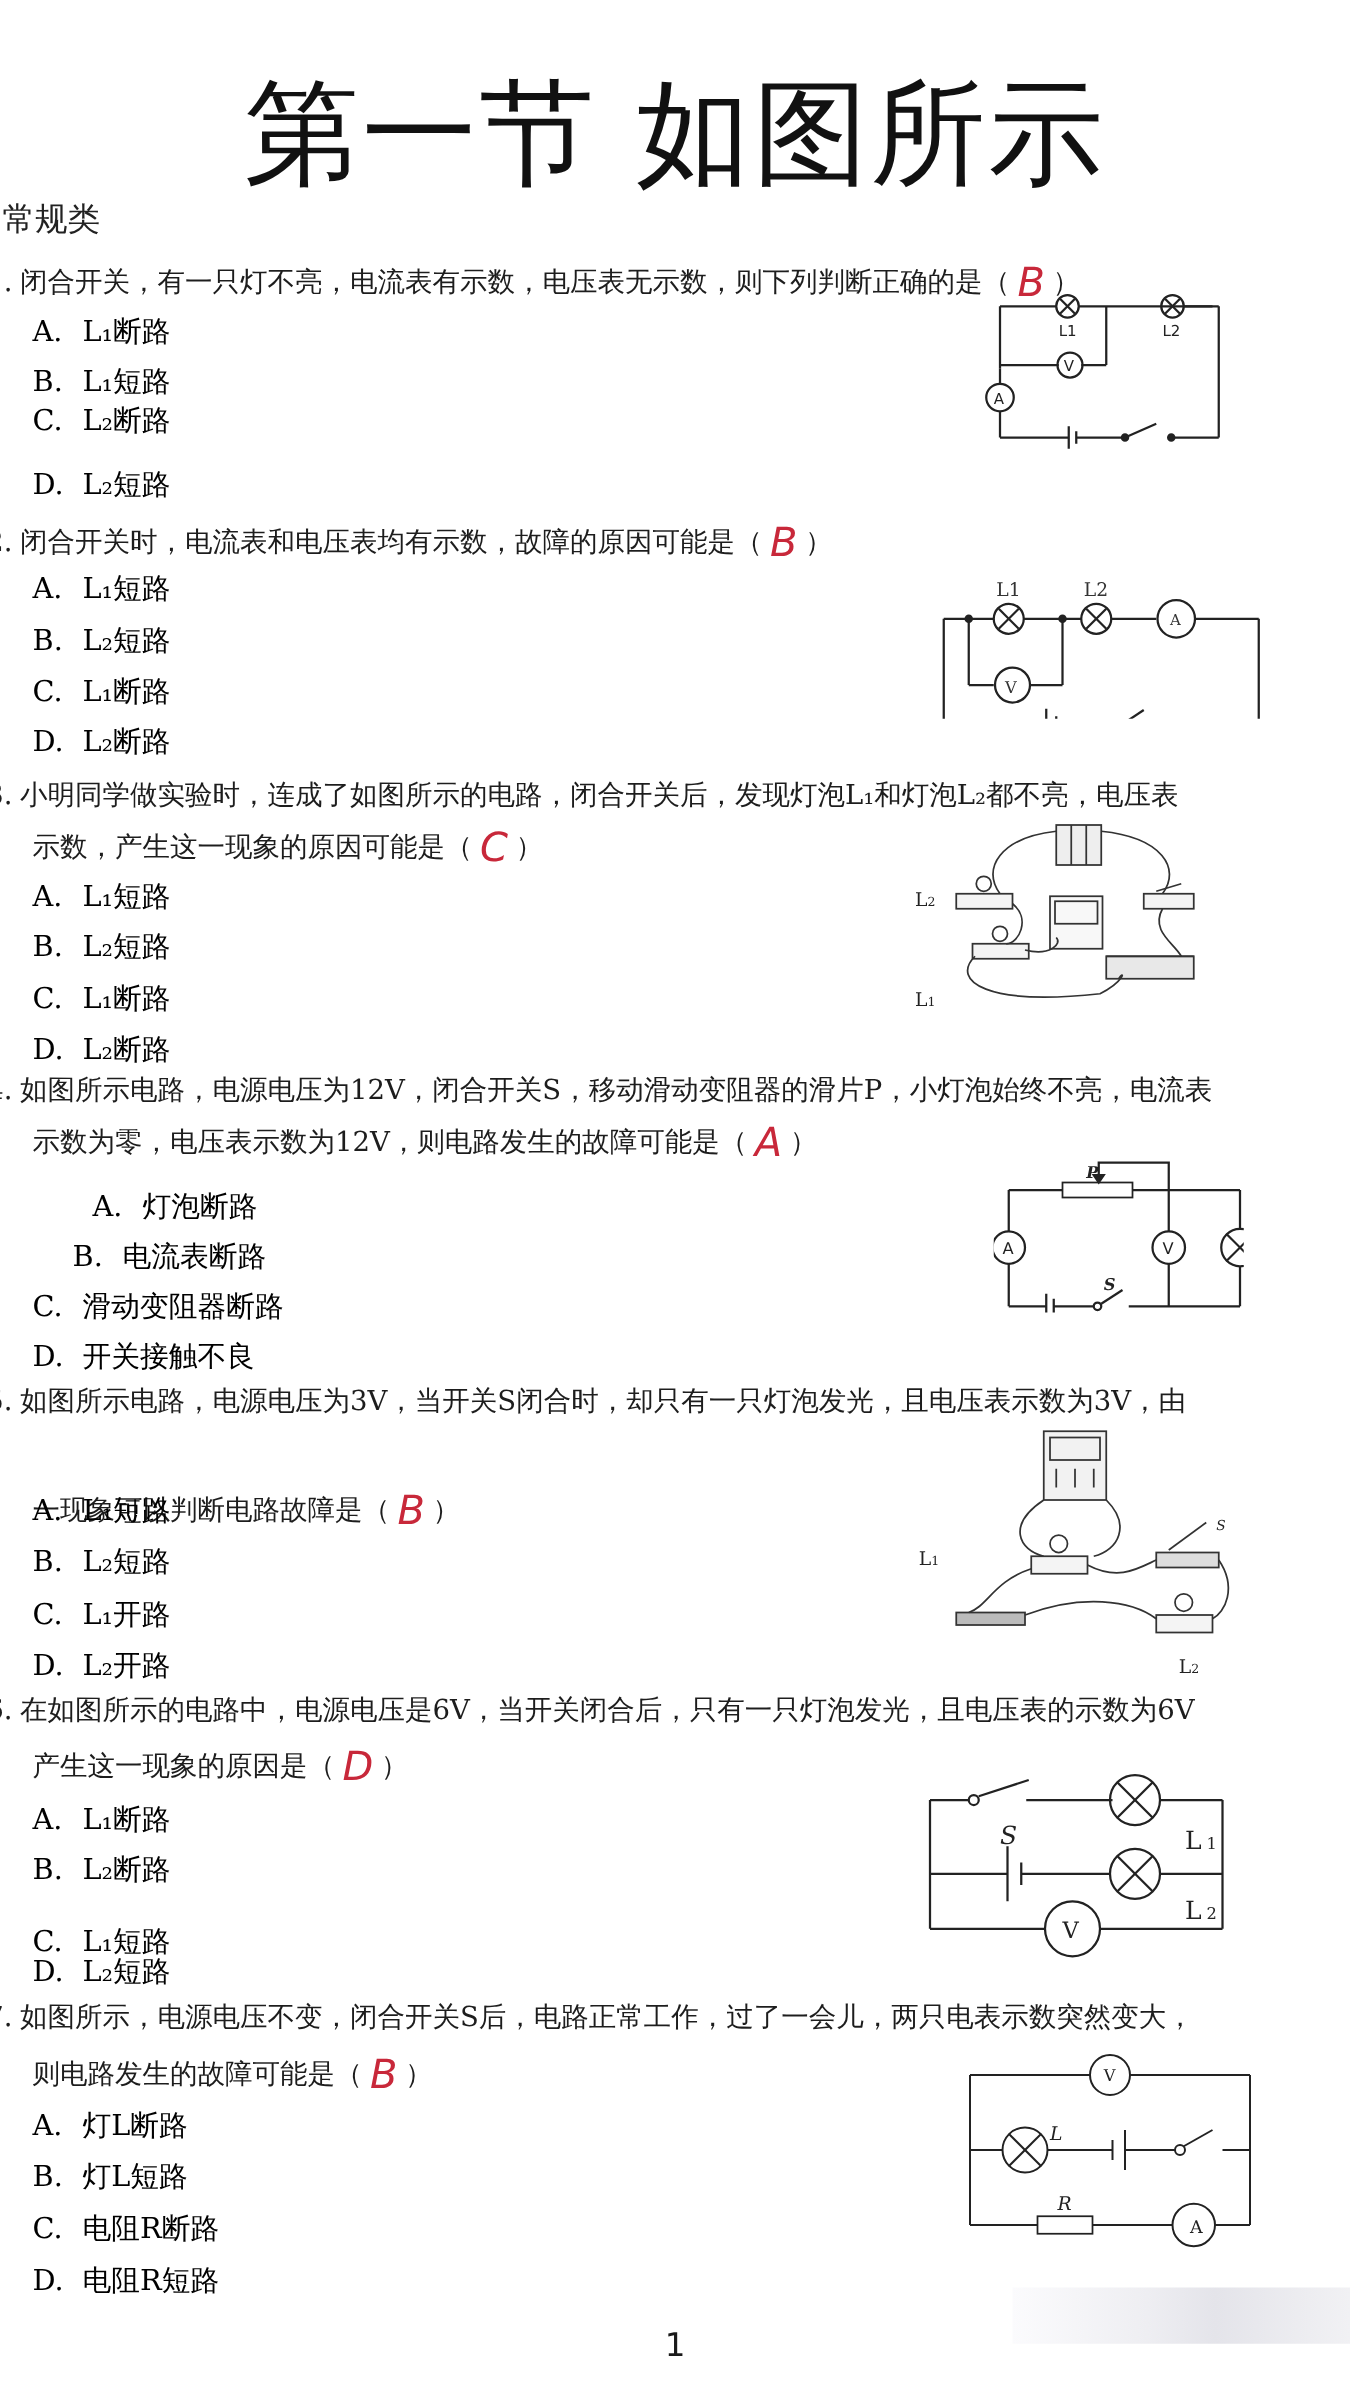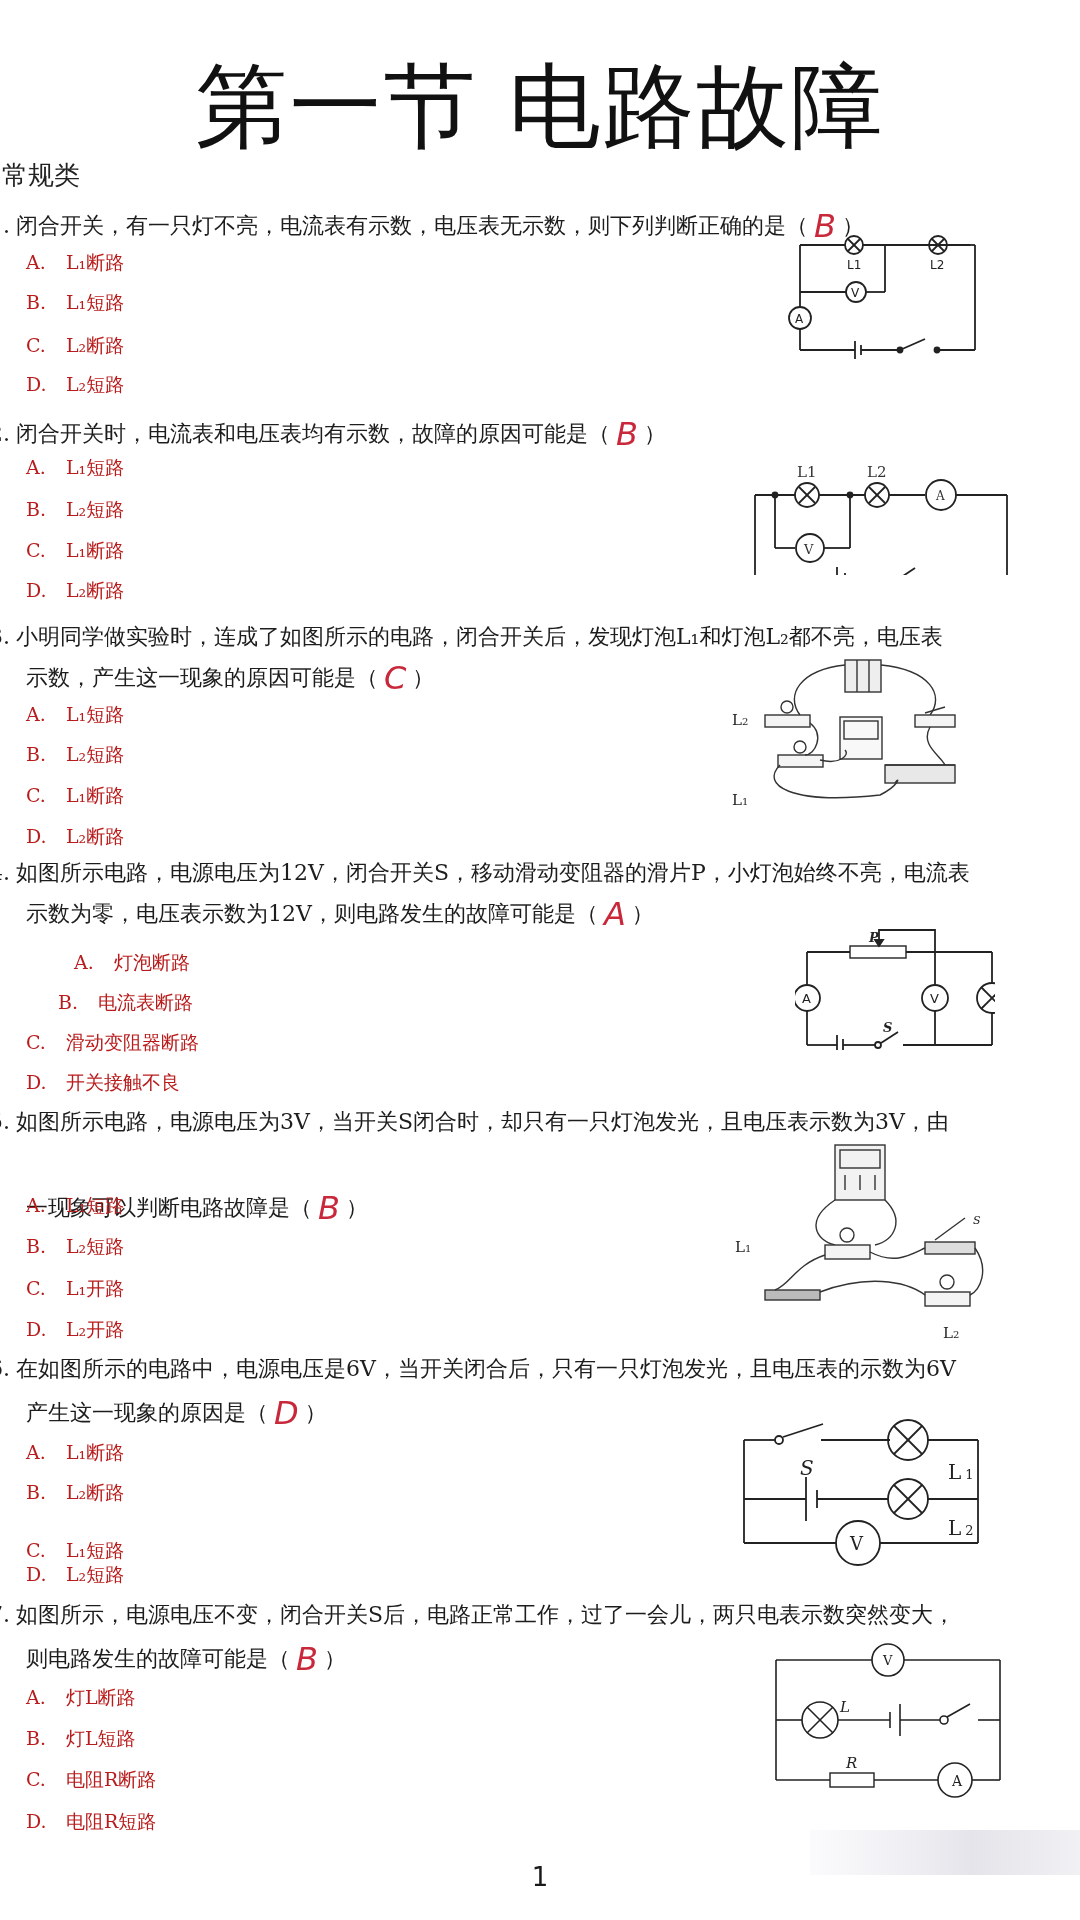--- a/index.html
+++ b/index.html
@@ -17,42 +17,42 @@
   }
   .q { position:absolute; left:0; width:1080px; }
   .stem { position:absolute; left:0; font-size:22px; line-height:24px; white-space:nowrap; color:#1d1d1d; }
   .num { display:inline-block; width:22px; text-align:right; margin-left:-12px; margin-right:6px; }
   .line2 { padding-left:26px; }
   .ans {
     font-family:"DejaVu Sans","Liberation Sans",sans-serif;
     color:#c8283a; font-size:32px; font-style:italic; display:inline-block;
     transform:translateY(4px); margin:0 6px;
   }
-  .opt { position:absolute; left:26px; font-size:19px; color:#b91c1c; white-space:nowrap; }
+  .opt { position:absolute; left:26px; font-size:23px; color:#000000; white-space:nowrap; }
   .opt .k { display:inline-block; width:40px; }
   .fig { position:absolute; }
   .fig svg { display:block; }
   .page-num { position:absolute; top:1862px; left:0; width:1080px; text-align:center; font-size:26px;
               font-family:"DejaVu Sans","Liberation Sans",sans-serif; }
   .blur { position:absolute; left:810px; top:1830px; width:270px; height:45px;
           background:linear-gradient(90deg,#fbfbfd,#eeeef2 40%,#e4e4ea 60%,#f1f1f4); }
 </style>
 </head>
 <body>
 
-<div class="title">第一节 电路故障</div>
+<div class="title">第一节 如图所示</div>
 <div class="section">常规类</div>
 
 <div class="q">
   <div class="stem" style="top:210px;">
     <span class="num">1.</span><span>闭合开关，有一只灯不亮，电流表有示数，电压表无示数，则下列判断正确的是（</span><span class="ans">B</span><span>）</span>
   </div>
   <div class="opt" style="top:250px;"><span class="k">A.</span><span>L₁断路</span></div>
   <div class="opt" style="top:290px;"><span class="k">B.</span><span>L₁短路</span></div>
-  <div class="opt" style="top:333px;"><span class="k">C.</span><span>L₂断路</span></div>
+  <div class="opt" style="top:321px;"><span class="k">C.</span><span>L₂断路</span></div>
   <div class="opt" style="top:372px;"><span class="k">D.</span><span>L₂短路</span></div>
   <div class="fig" style="left:780px; top:235px;">
     <svg width="220" height="130" viewBox="0 0 220 130" stroke="#222" stroke-width="1.8" fill="none">
       <polyline points="20,10 65,10"></polyline>
         <polyline points="83,10 190,10"></polyline>
         <polyline points="150,10 150,10"></polyline>
       <circle cx="74" cy="10" r="9"></circle>
         <line x1="68" y1="4" x2="80" y2="16"></line>
         <line x1="80" y1="4" x2="68" y2="16"></line>
       <circle cx="158" cy="10" r="9"></circle>

